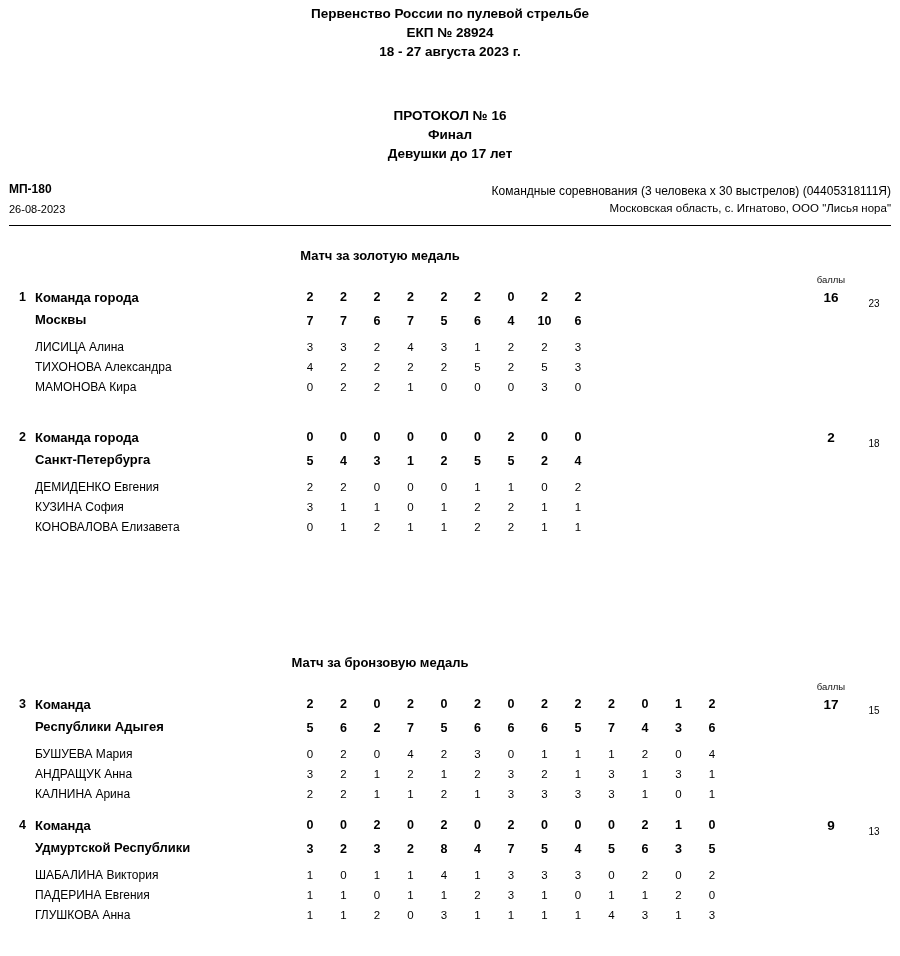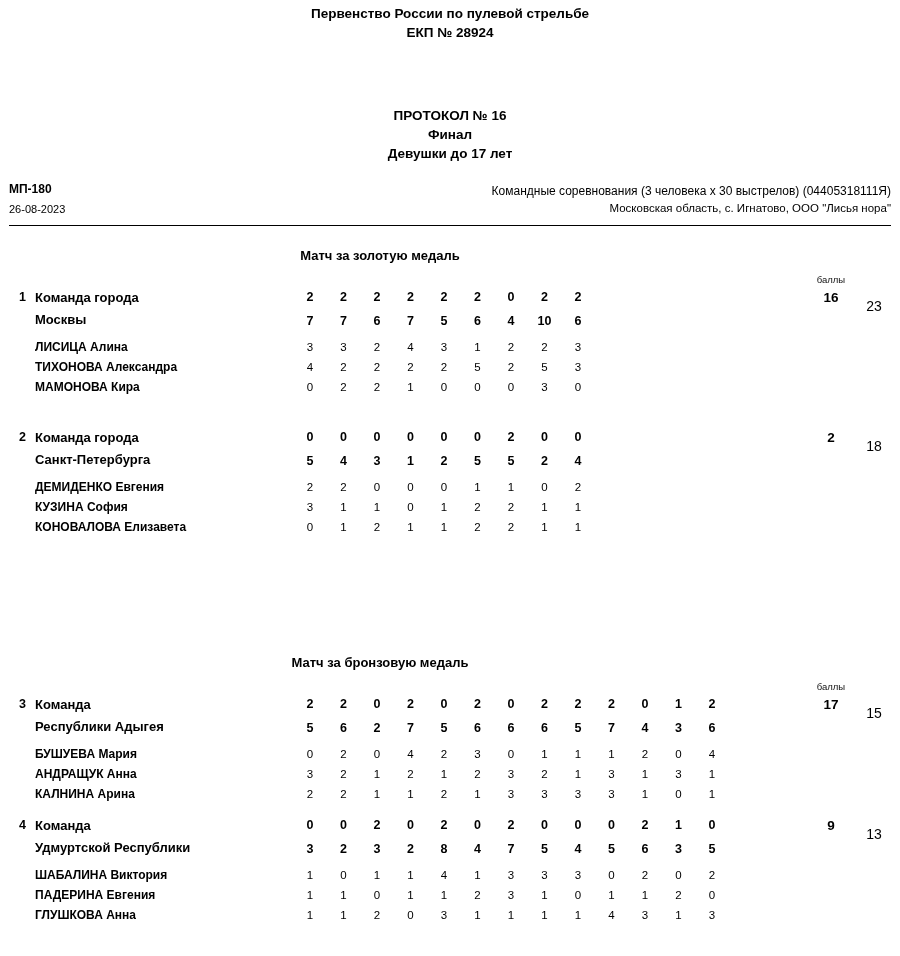--- a/index.html
+++ b/index.html
@@ -135,21 +135,21 @@
     left: 35px;
     top: 22px;
     font-size: 13px;
     font-weight: bold;
     white-space: nowrap;
   }
   .shooter-name {
     position: absolute;
     left: 35px;
     font-size: 12px;
-    font-weight: bold;
+    font-weight: normal;
     white-space: nowrap;
   }
   .sn0 { top: 50px; }
   .sn1 { top: 70px; }
   .sn2 { top: 90px; }
 
   
   .cell {
     position: absolute;
     width: 20px;
@@ -185,33 +185,34 @@
     text-align: center;
     font-size: 13.5px;
     font-weight: bold;
     top: 0px;
   }
   .team-sub {
     position: absolute;
     left: 855px;
     width: 38px;
     text-align: center;
-    font-size: 14px;
+    font-size: 10px;
     font-weight: normal;
     top: 8px;
   }
 </style>
 </head>
 <body>
 
 <div class="page">
 
   <div class="title-block" style="top:4px;">
     <div class="title-line">Первенство России по пулевой стрельбе</div>
     <div class="title-line">ЕКП № 28924</div>
+    <div class="title-line">18 - 27 августа 2023 г.</div>
   </div>
 
   <div class="title-block" style="top:106px;">
     <div class="title-line">ПРОТОКОЛ № 16</div>
     <div class="title-line">Финал</div>
     <div class="title-line">Девушки до 17 лет</div>
   </div>
 
   <div class="meta">
     <div class="meta-left-1">МП-180</div>

